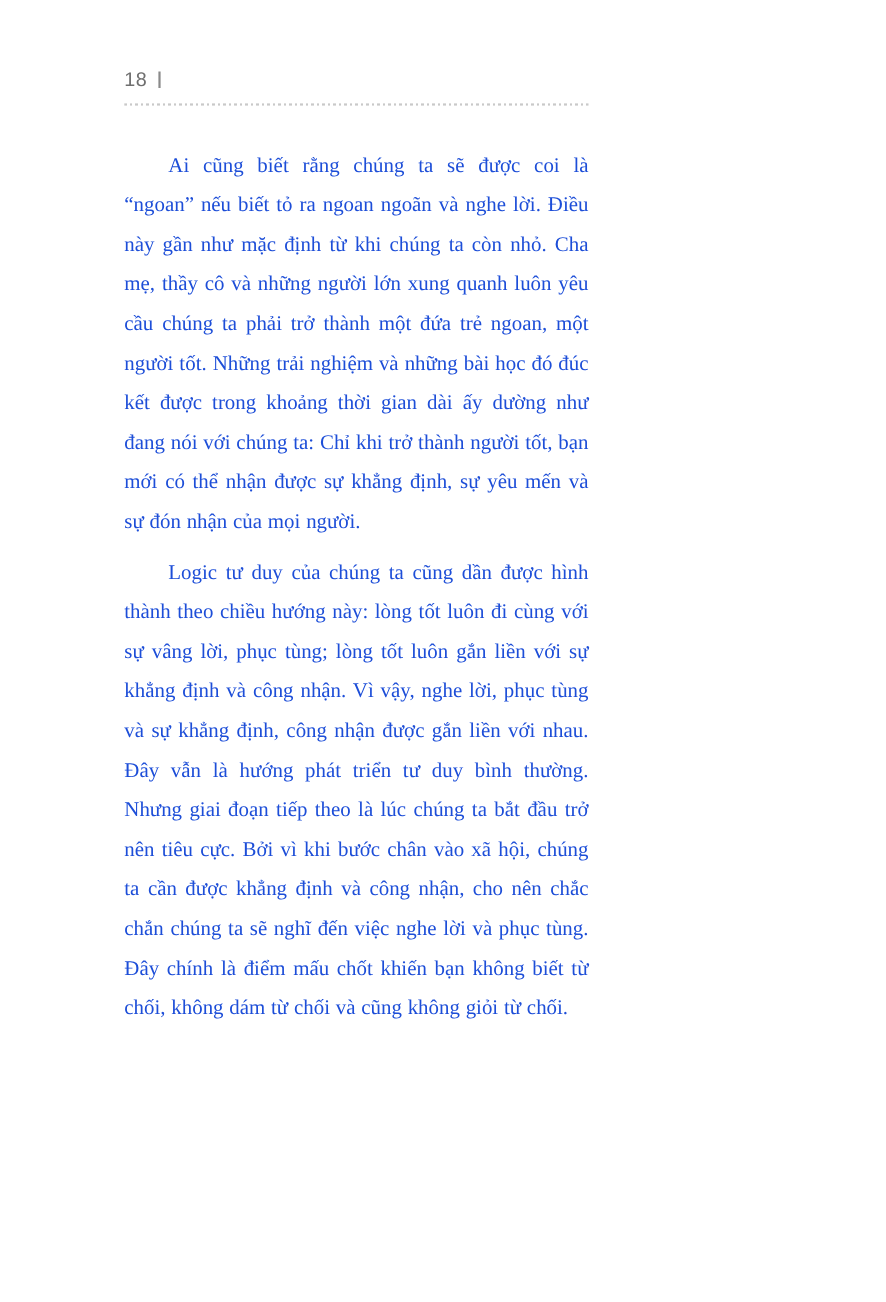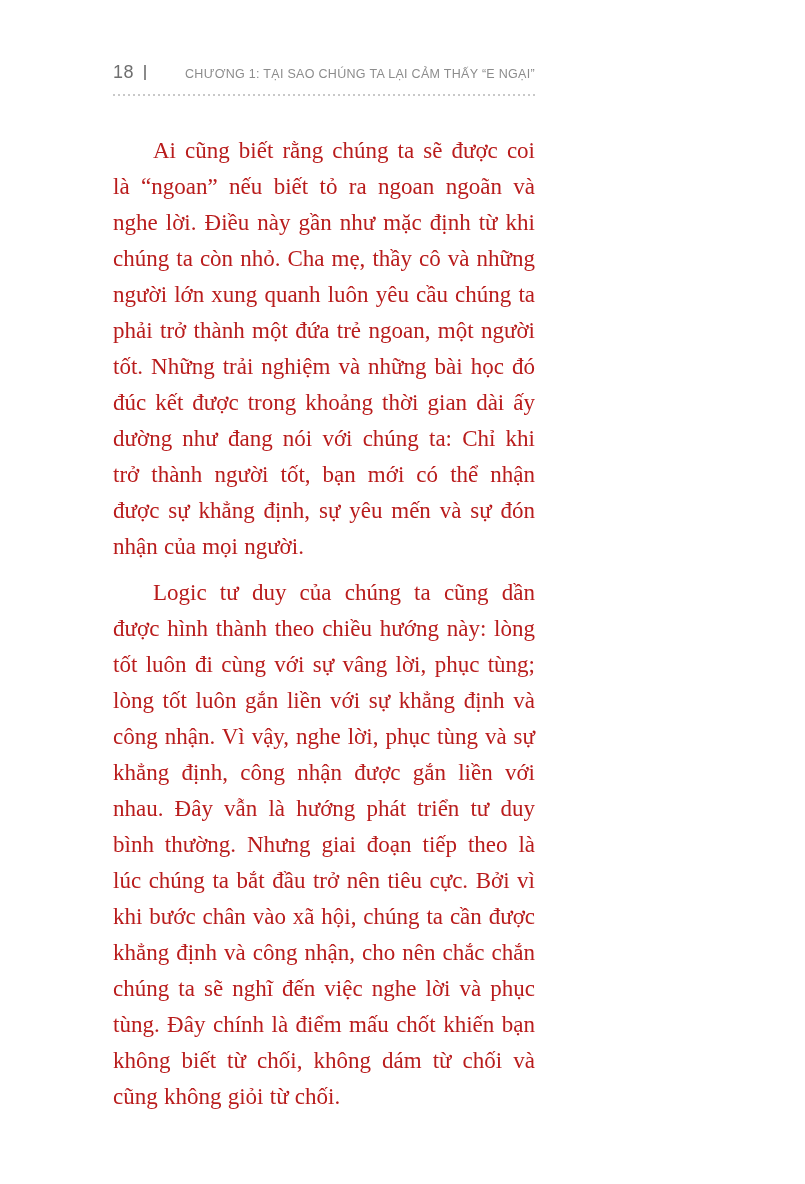--- a/index.html
+++ b/index.html
@@ -53,43 +53,42 @@
     margin-top: 11px;
     height: 2px;
     background-image: repeating-linear-gradient(
       to right,
       #c9c9c9 0px, #c9c9c9 2px,
       transparent 2px, transparent 5px
     );
   }
   .body-text {
     margin-top: 37px;
-    font-size: 23px;
+    font-size: 19px;
     line-height: 36px;
-    color: #b91c1c;
+    color: #1d4ed8;
     text-align: justify;
   }
   .body-text p {
     margin: 0 0 10px 0;
     text-indent: 40px;
     word-spacing: 0.5px;
   }
 </style>
 </head>
 <body>
 
 <div class="page">
   <div class="inner">
 
     <header class="page-header">
       <div class="page-num-wrap">
         <span class="page-number">18</span>
         <span class="num-bar"></span>
       </div>
-      <div class="chapter-title">CHƯƠNG 1: TẠI SAO CHÚNG TA LẠI CẢM THẤY “E NGẠI”</div>
     </header>
 
     <div class="dotted-rule"></div>
 
     <main class="body-text">
       <p>Ai cũng biết rằng chúng ta sẽ được coi là “ngoan” nếu biết tỏ ra ngoan ngoãn và nghe lời. Điều này gần như mặc định từ khi chúng ta còn nhỏ. Cha mẹ, thầy cô và những người lớn xung quanh luôn yêu cầu chúng ta phải trở thành một đứa trẻ ngoan, một người tốt. Những trải nghiệm và những bài học đó đúc kết được trong khoảng thời gian dài ấy dường như đang nói với chúng ta: Chỉ khi trở thành người tốt, bạn mới có thể nhận được sự khẳng định, sự yêu mến và sự đón nhận của mọi người.</p>
       <p>Logic tư duy của chúng ta cũng dần được hình thành theo chiều hướng này: lòng tốt luôn đi cùng với sự vâng lời, phục tùng; lòng tốt luôn gắn liền với sự khẳng định và công nhận. Vì vậy, nghe lời, phục tùng và sự khẳng định, công nhận được gắn liền với nhau. Đây vẫn là hướng phát triển tư duy bình thường. Nhưng giai đoạn tiếp theo là lúc chúng ta bắt đầu trở nên tiêu cực. Bởi vì khi bước chân vào xã hội, chúng ta cần được khẳng định và công nhận, cho nên chắc chắn chúng ta sẽ nghĩ đến việc nghe lời và phục tùng. Đây chính là điểm mấu chốt khiến bạn không biết từ chối, không dám từ chối và cũng không giỏi từ chối.</p>
     </main>
 
   </div>

